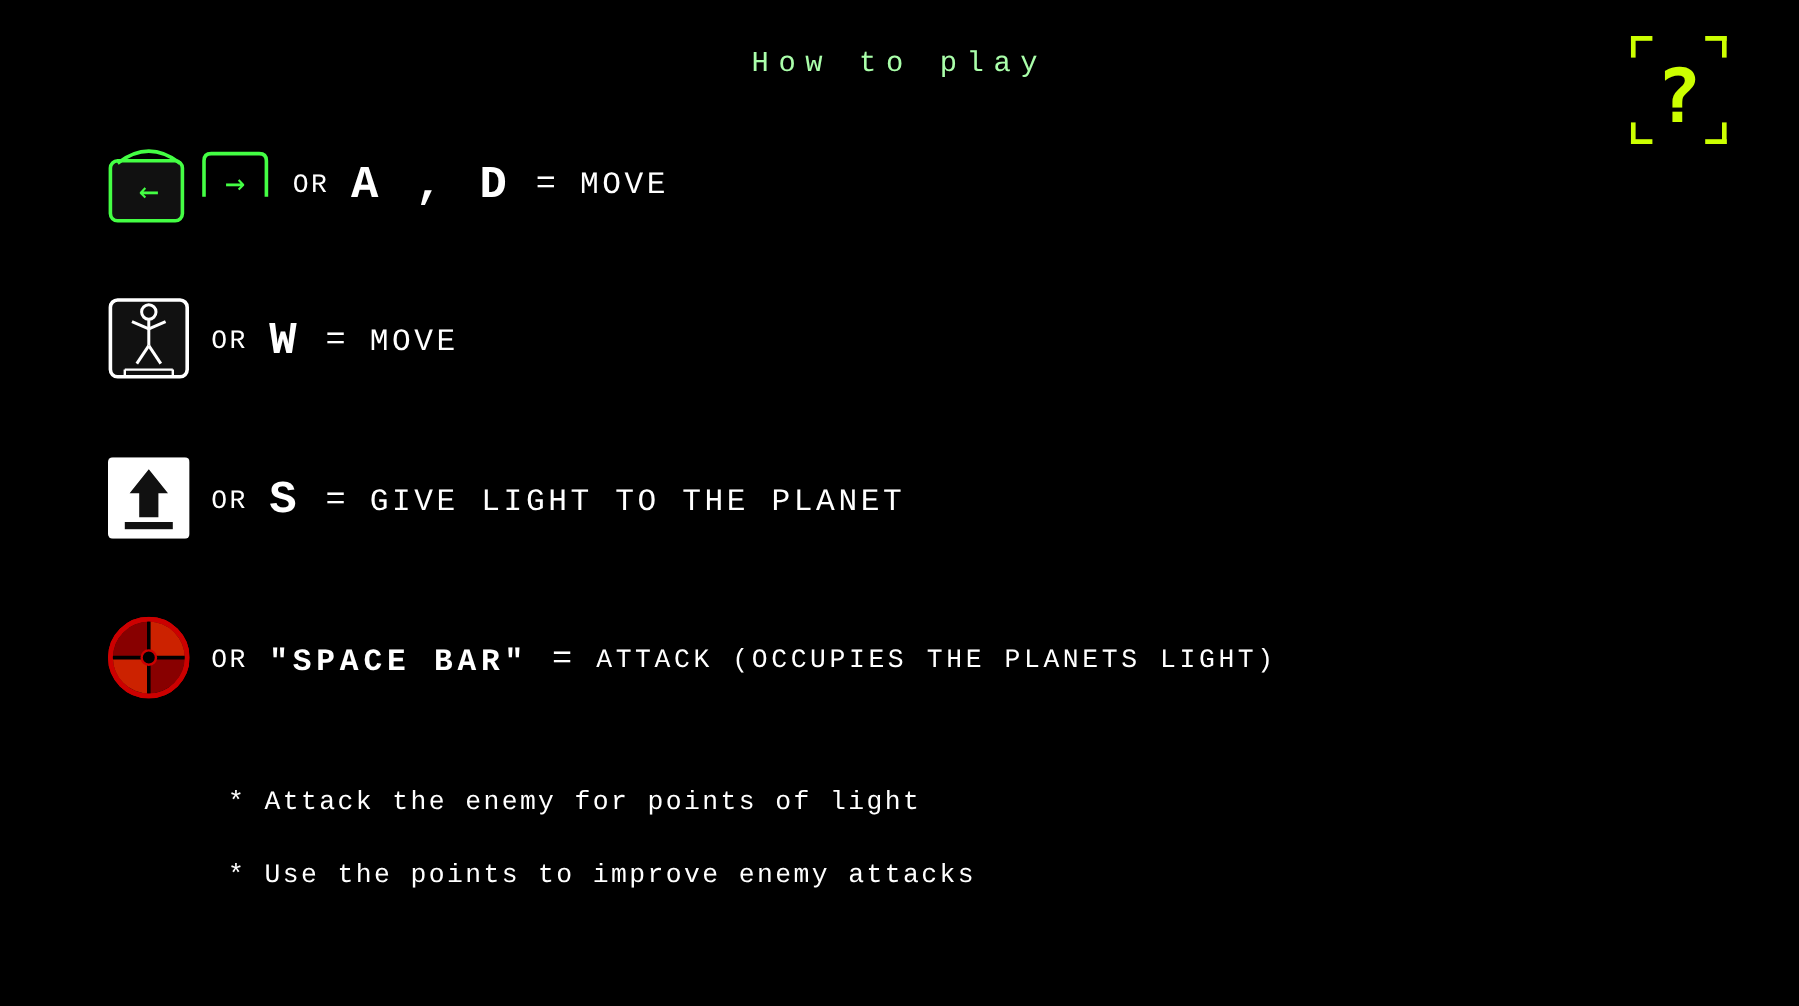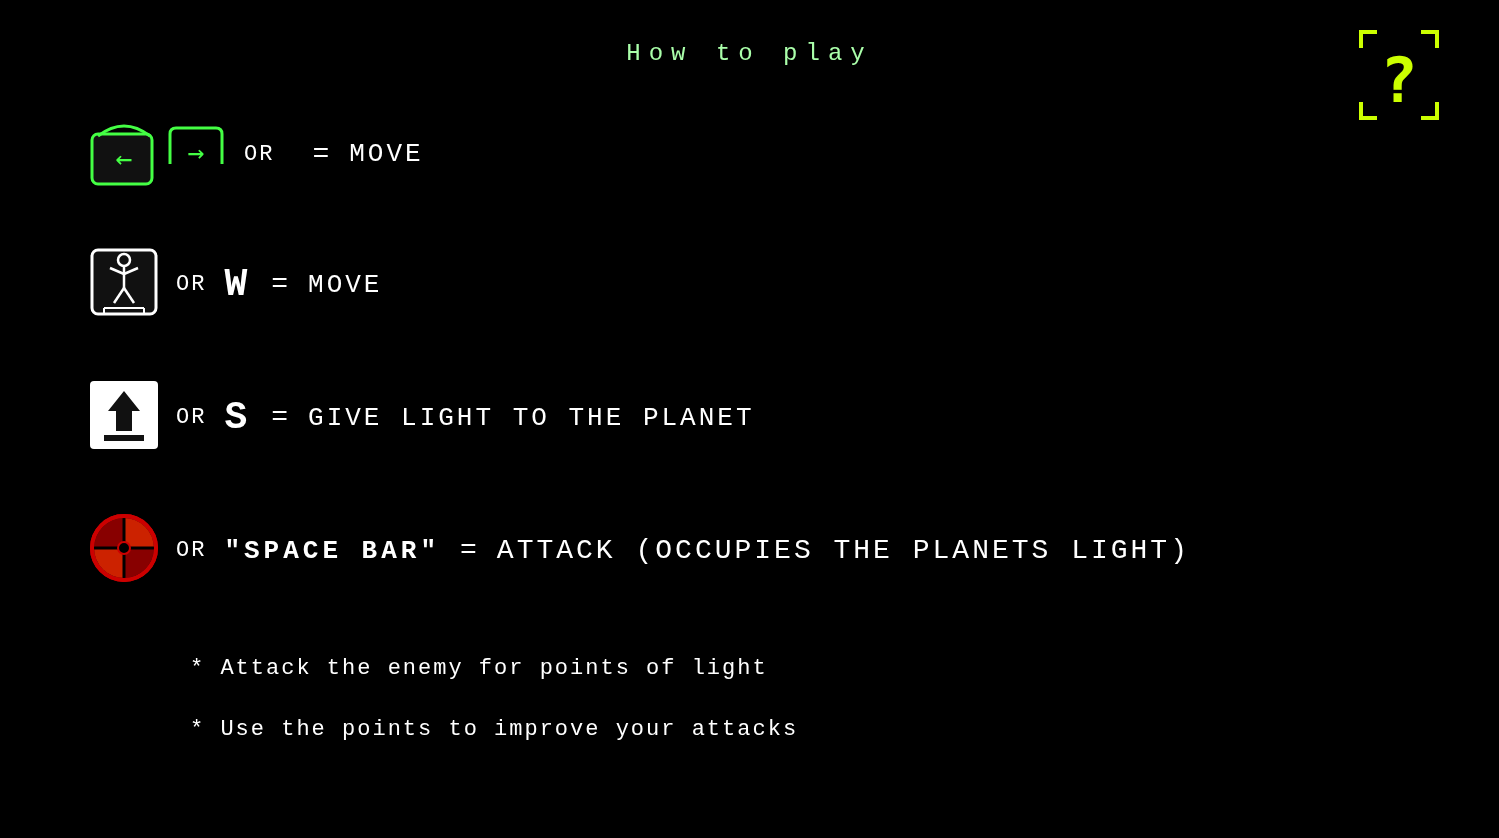--- a/index.html
+++ b/index.html
@@ -131,20 +131,21 @@
 
       <div style="position:relative; width:60px; height:60px;">
         <svg width="60" height="60" viewBox="0 0 60 60">
           <path d="M 4 40 L 4 10 Q 4 4 10 4 L 50 4 Q 56 4 56 10 L 56 40" fill="none" stroke="#44ff44" stroke-width="3"></path>
 
           <text x="30" y="38" text-anchor="middle" font-size="28" fill="#44ff44" font-family="monospace">→</text>
         </svg>
       </div>
     </div>
     <span class="or-text">OR</span>
+    <span class="key-text">A , D</span>
     <span class="equals-text">=</span>
     <span class="action-text">MOVE</span>
   </div>
 
   <div class="row">
     <div>
       <svg width="68" height="68" viewBox="0 0 68 68">
         <rect x="2" y="2" width="64" height="64" rx="6" fill="#111" stroke="#fff" stroke-width="3"></rect>
 
         <circle cx="34" cy="12" r="6" fill="none" stroke="#fff" stroke-width="2.5"></circle>
@@ -196,21 +197,21 @@
         <line x1="2" y1="34" x2="66" y2="34" stroke="#000" stroke-width="3"></line>
 
         <circle cx="34" cy="34" r="32" fill="none" stroke="#cc0000" stroke-width="4"></circle>
 
         <circle cx="34" cy="34" r="6" fill="#000" stroke="#cc0000" stroke-width="2"></circle>
       </svg>
     </div>
     <span class="or-text">OR</span>
     <span class="key-text" style="font-size:26px;">"SPACE BAR"</span>
     <span class="equals-text">=</span>
-    <span class="action-text" style="font-size:28px;text-align:right;">ATTACK (OCCUPIES THE PLANETS LIGHT)</span>
+    <span class="action-text" style="font-size:22px;text-align:right;">ATTACK (OCCUPIES THE PLANETS LIGHT)</span>
   </div>
 
 </div>
 
 <div class="notes">
   <div class="note-line">* Attack the enemy for points of light</div>
-  <div class="note-line">* Use the points to improve your attacks</div>
+  <div class="note-line">* Use the points to improve enemy attacks</div>
 </div>
 
 </body></html>

